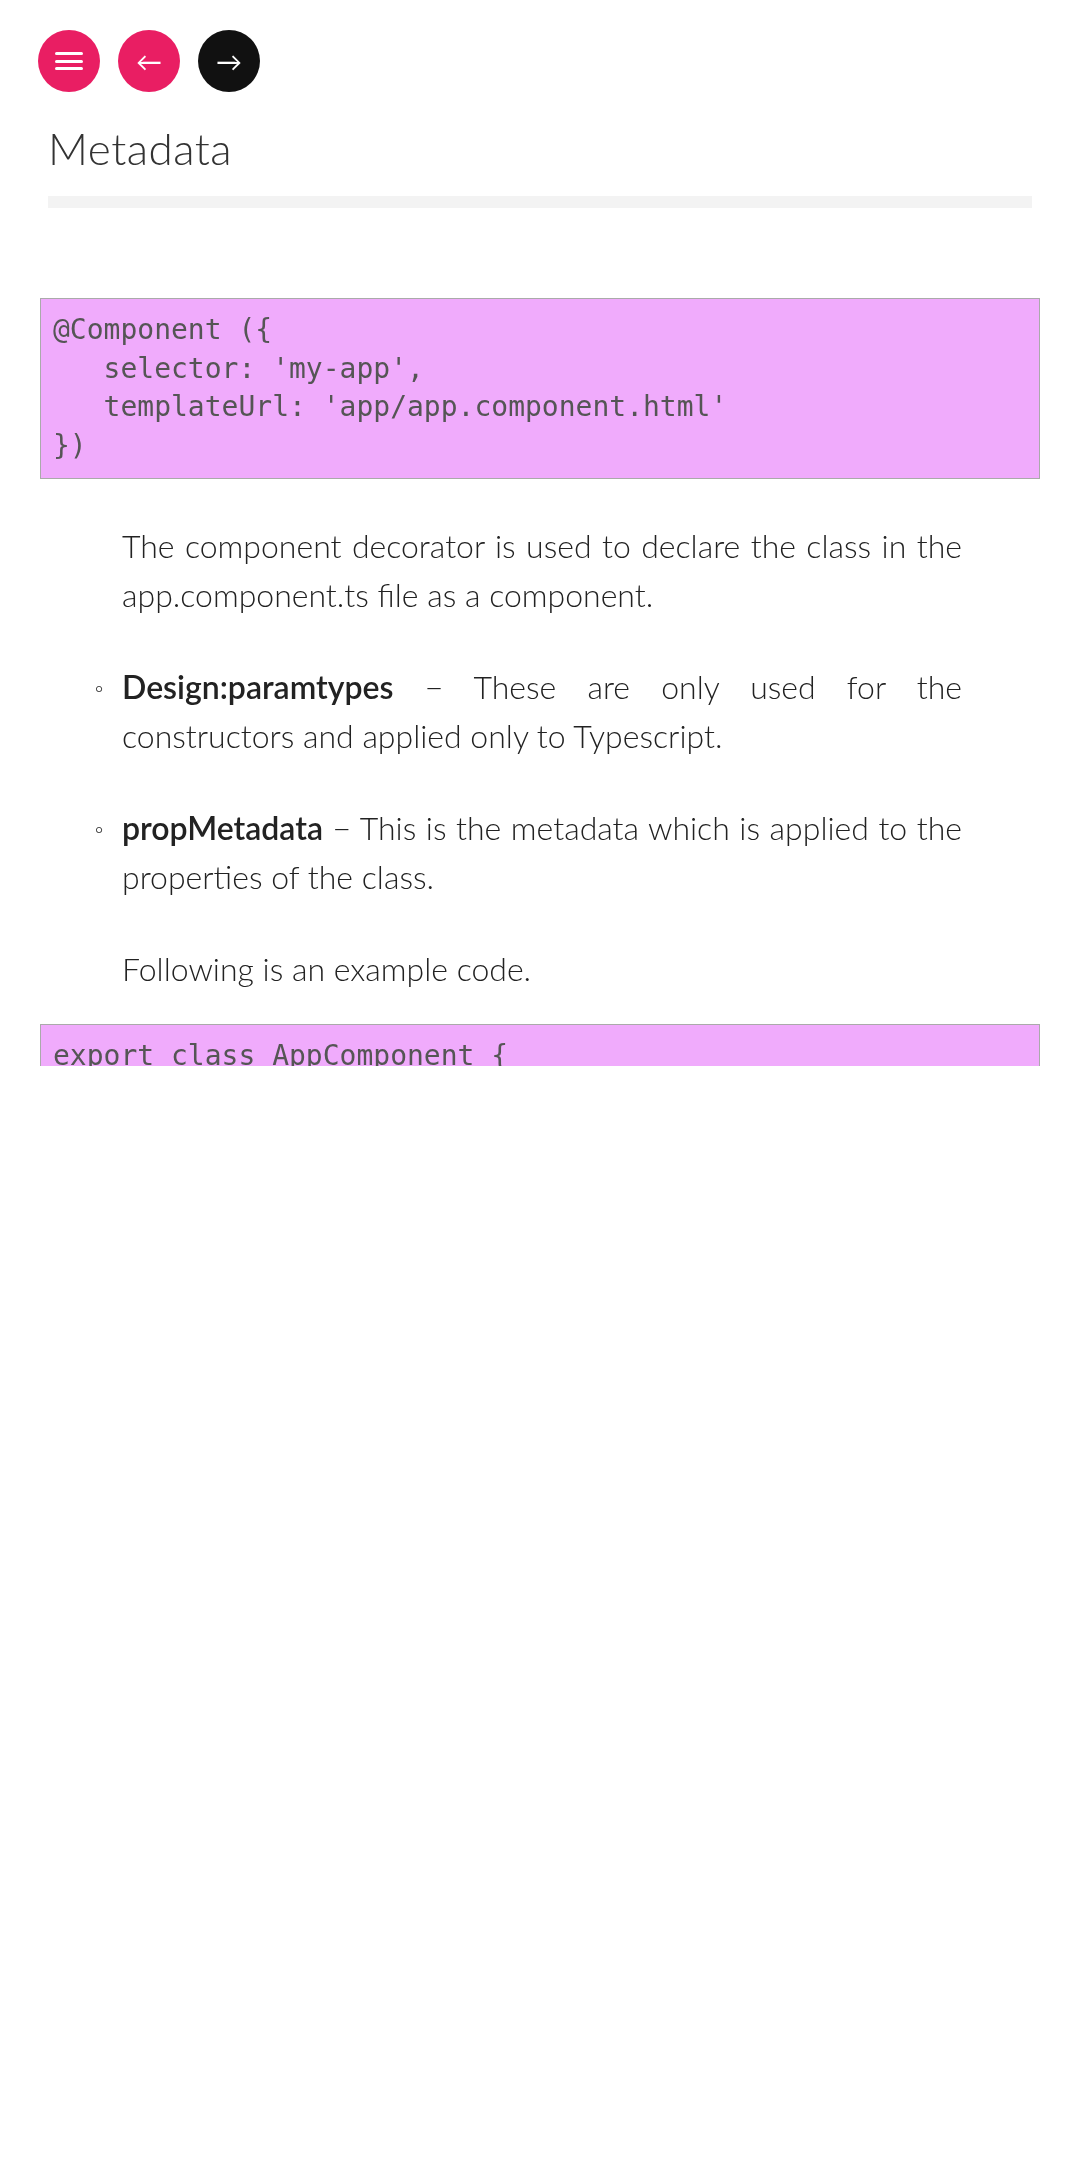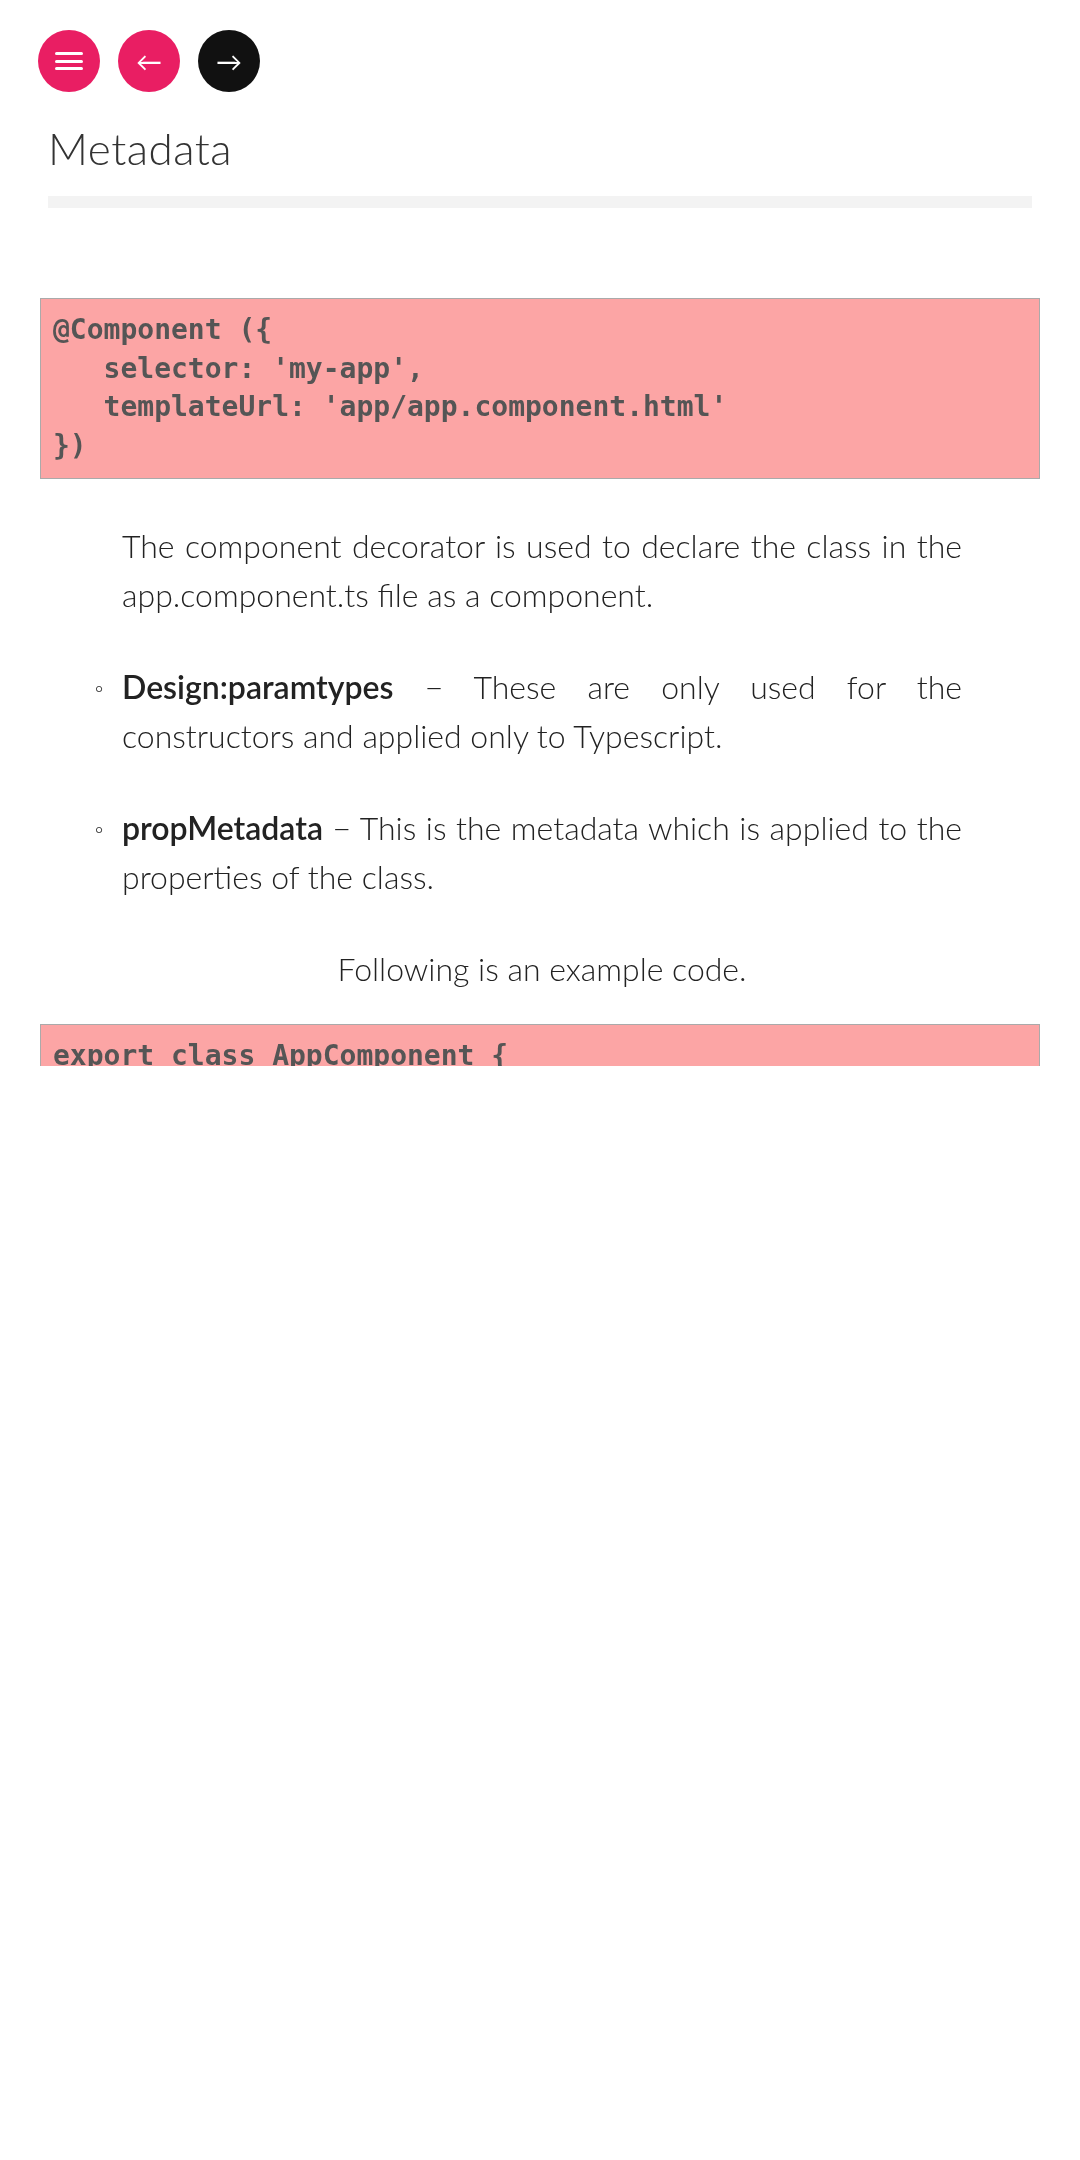--- a/index.html
+++ b/index.html
@@ -63,29 +63,28 @@
     line-height: 1.55;
     text-align: justify;
     margin-bottom: 42px;
     font-weight: 300;
     color: #222;
   }
   .bold-run { font-weight: 600; }
   .code-block {
     margin: 0 40px 42px 40px;
     border: 1px solid #aaa;
-    background: #fca5a5;
+    background: #f0abfc;
     padding: 12px 12px;
     font-family: "Menlo", "Consolas", monospace;
     font-size: 28px;
     line-height: 1.38;
     white-space: pre;
     color: #555;
     overflow: hidden;
-    font-weight: bold;
   }
   .list-para {
     position: relative;
     padding-left: 0;
   }
   .bullet {
     position: absolute;
     left: -28px;
     top: 6px;
     font-size: 26px;
@@ -139,18 +138,18 @@
   <p class="para list-para">
     <span class="bullet">◦</span>
     <span class="bold-run">Design:paramtypes</span><span> − These are only used for the constructors and applied only to Typescript.</span>
   </p>
 
   <p class="para list-para">
     <span class="bullet">◦</span>
     <span class="bold-run">propMetadata</span><span> − This is the metadata which is applied to the properties of the class.</span>
   </p>
 
-  <p class="para" style="text-align:center; margin-bottom:30px;">Following is an example code.</p>
+  <p class="para" style="text-align:left; margin-bottom:30px;">Following is an example code.</p>
 </div>
 
 <pre class="code-block cutoff">export class AppComponent {</pre>
 
 <div class="spacer-bottom"></div>
 
 </body></html>

